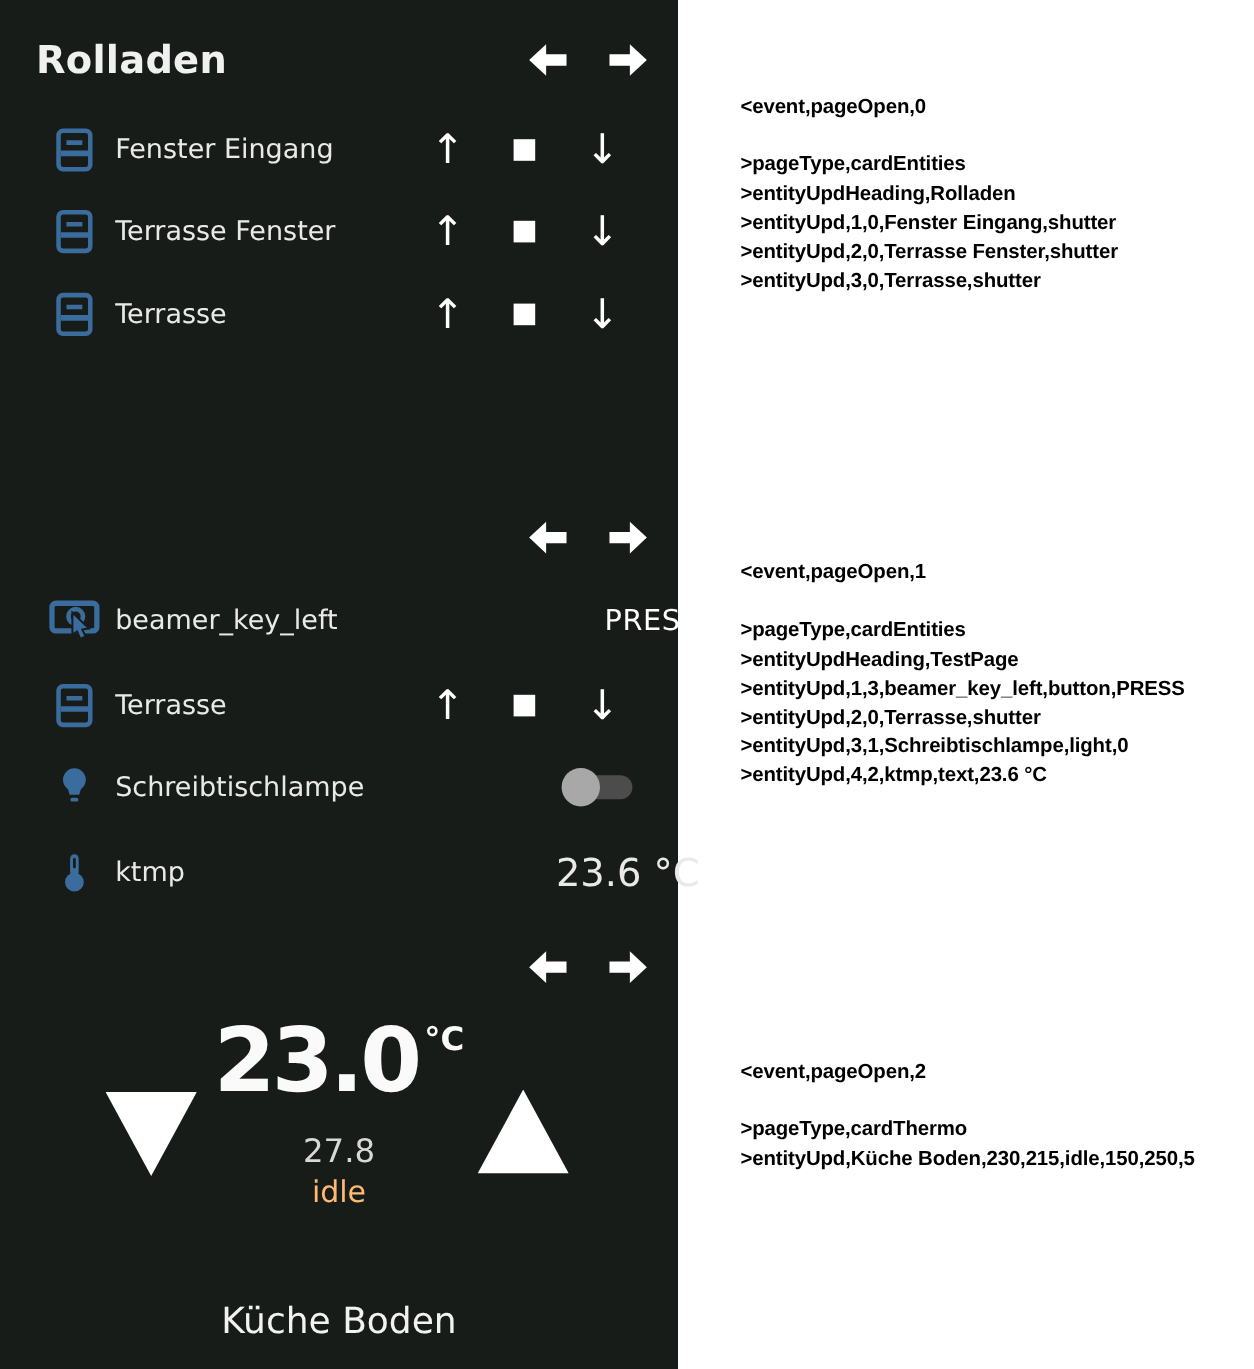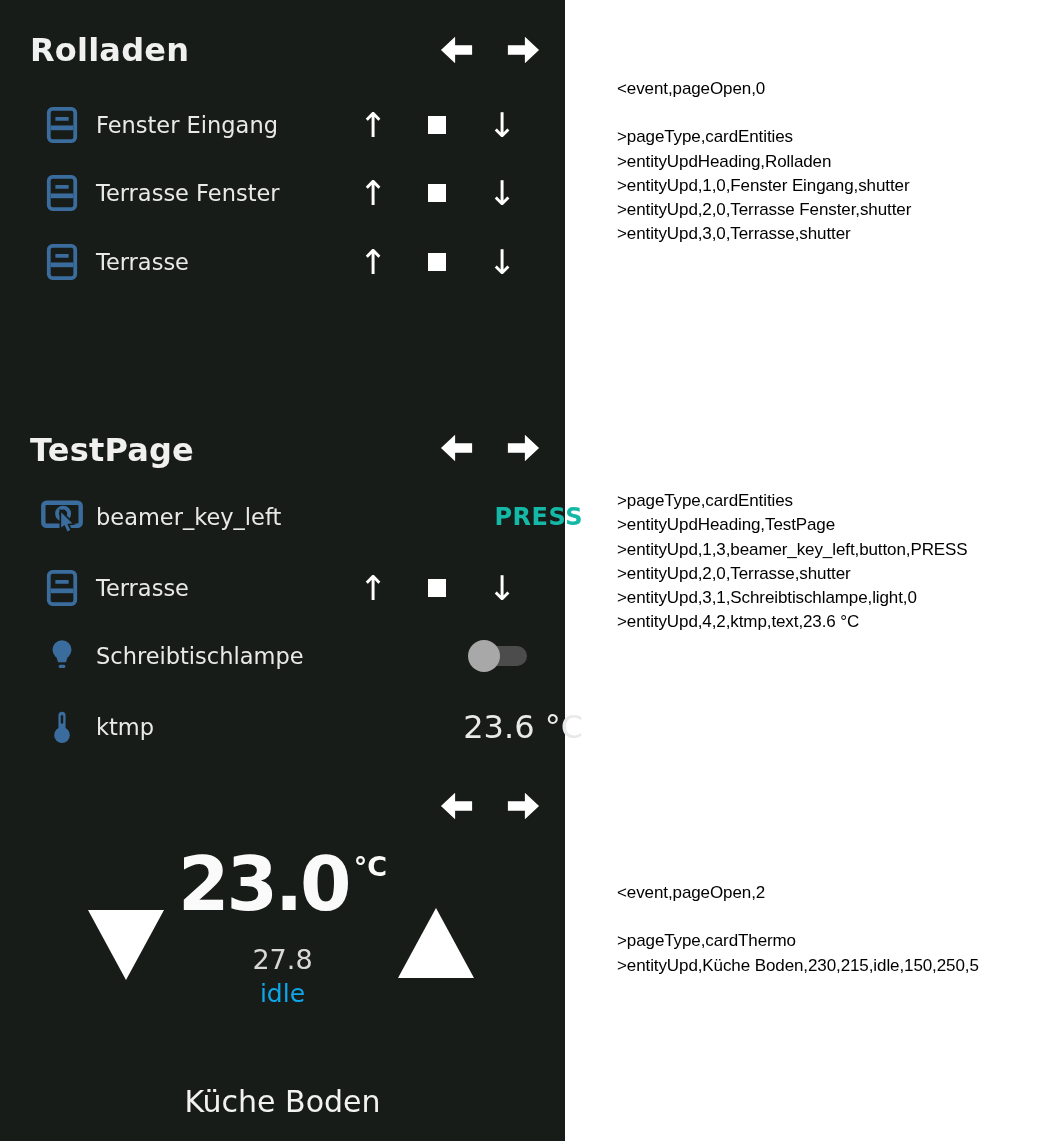--- a/index.html
+++ b/index.html
@@ -41,21 +41,21 @@
   }
   .ctl.up   { left:345px; width:56px; font-size:34px; text-align:center; }
   .ctl.down { left:474px; width:56px; font-size:34px; text-align:center; }
   .ctl.stop { left:424px; width:26px; height:26px; }
   .sq { display:block; width:18px; height:18px; background:#ffffff; margin:0 auto; }
 
   .press-btn {
     position:absolute; right:25px; top:50%; transform:translateY(-50%);
     background:none; border:none; padding:0; cursor:pointer;
     font-family:"DejaVu Sans", sans-serif;
-    font-size:24px; font-weight:700; letter-spacing:0.5px; color:#14b8a6;
+    font-size:24px; font-weight:400; letter-spacing:0.5px; color:#ffffff;
   }
   .row-value {
     position:absolute; right:25px; top:50%; transform:translateY(-50%);
     font-size:32px; color:#e9e9e9; white-space:nowrap;
   }
   .toggle {
     position:absolute; left:470px; top:50%; transform:translateY(-50%);
     width:57px; height:20px; border-radius:10px; background:#4c4c4c; cursor:pointer;
   }
   .knob {
@@ -65,31 +65,31 @@
 
   
   .t-center { position:absolute; left:0; width:565px; text-align:center; color:#fafafa; }
   .temp-row { top:846px; line-height:76px; white-space:nowrap; }
   .temp-main { font-size:74px; font-weight:bold; letter-spacing:-3px; color:#fafafa; }
   .temp-unit {
     display:inline-block; font-size:27px; font-weight:bold;
     transform:translateY(-34px); margin-left:5px; letter-spacing:0;
   }
   .t-target { top:944px; font-size:27px; color:#d8d8d8; }
-  .t-state  { top:979px; font-size:25px; color:#0ea5e9; }
+  .t-state  { top:979px; font-size:25px; color:#fdba74; }
   .t-name   { top:1084px; font-size:30px; color:#f2f2f2; }
   .tri-btn {
     position:absolute; background:none; border:none; padding:0; cursor:pointer;
   }
 
   
   .log {
     position:absolute; left:617px; color:#000000;
     font-family:"Liberation Sans", sans-serif;
-    font-size:17px; font-weight:400; letter-spacing:-0.1px;
+    font-size:17px; font-weight:700; letter-spacing:-0.1px;
   }
   .log-line { height:24.2px; white-space:pre; }
 </style>
 </head>
 <body>
 
 <div class="panel">
 
   <div class="card-title" style="top:30px">Rolladen</div>
 
@@ -145,21 +145,20 @@
       </svg>
     </span>
     <span class="elabel">Terrasse</span>
     <button class="ctl up">↑</button>
     <button class="ctl stop">
         <span class="sq"></span>
       </button>
     <button class="ctl down">↓</button>
   </div>
 
-  <div class="card-title" style="top:430px">TestPage</div>
 
   <button class="nav-btn" style="left:438px; top:431px">
     <svg viewBox="0 0 40 36" width="38" height="34">
       <polygon points="36,13 18,13 18,4 3,18 18,32 18,23 36,23" fill="#ffffff"></polygon>
     </svg>
   </button>
   <button class="nav-btn" style="left:504px; top:431px">
     <svg viewBox="0 0 40 36" width="38" height="34">
       <polygon points="4,13 22,13 22,4 37,18 22,32 22,23 4,23" fill="#ffffff"></polygon>
     </svg>
@@ -254,20 +253,21 @@
   <div class="log-line">&lt;event,pageOpen,0</div>
   <div class="log-line"></div>
   <div class="log-line">&gt;pageType,cardEntities</div>
   <div class="log-line">&gt;entityUpdHeading,Rolladen</div>
   <div class="log-line">&gt;entityUpd,1,0,Fenster Eingang,shutter</div>
   <div class="log-line">&gt;entityUpd,2,0,Terrasse Fenster,shutter</div>
   <div class="log-line">&gt;entityUpd,3,0,Terrasse,shutter</div>
 </div>
 
 <div class="log" style="top:467px">
+  <div class="log-line">&lt;event,pageOpen,1</div>
   <div class="log-line"></div>
   <div class="log-line">&gt;pageType,cardEntities</div>
   <div class="log-line">&gt;entityUpdHeading,TestPage</div>
   <div class="log-line">&gt;entityUpd,1,3,beamer_key_left,button,PRESS</div>
   <div class="log-line">&gt;entityUpd,2,0,Terrasse,shutter</div>
   <div class="log-line">&gt;entityUpd,3,1,Schreibtischlampe,light,0</div>
   <div class="log-line">&gt;entityUpd,4,2,ktmp,text,23.6 °C</div>
 </div>
 
 <div class="log" style="top:883px">

